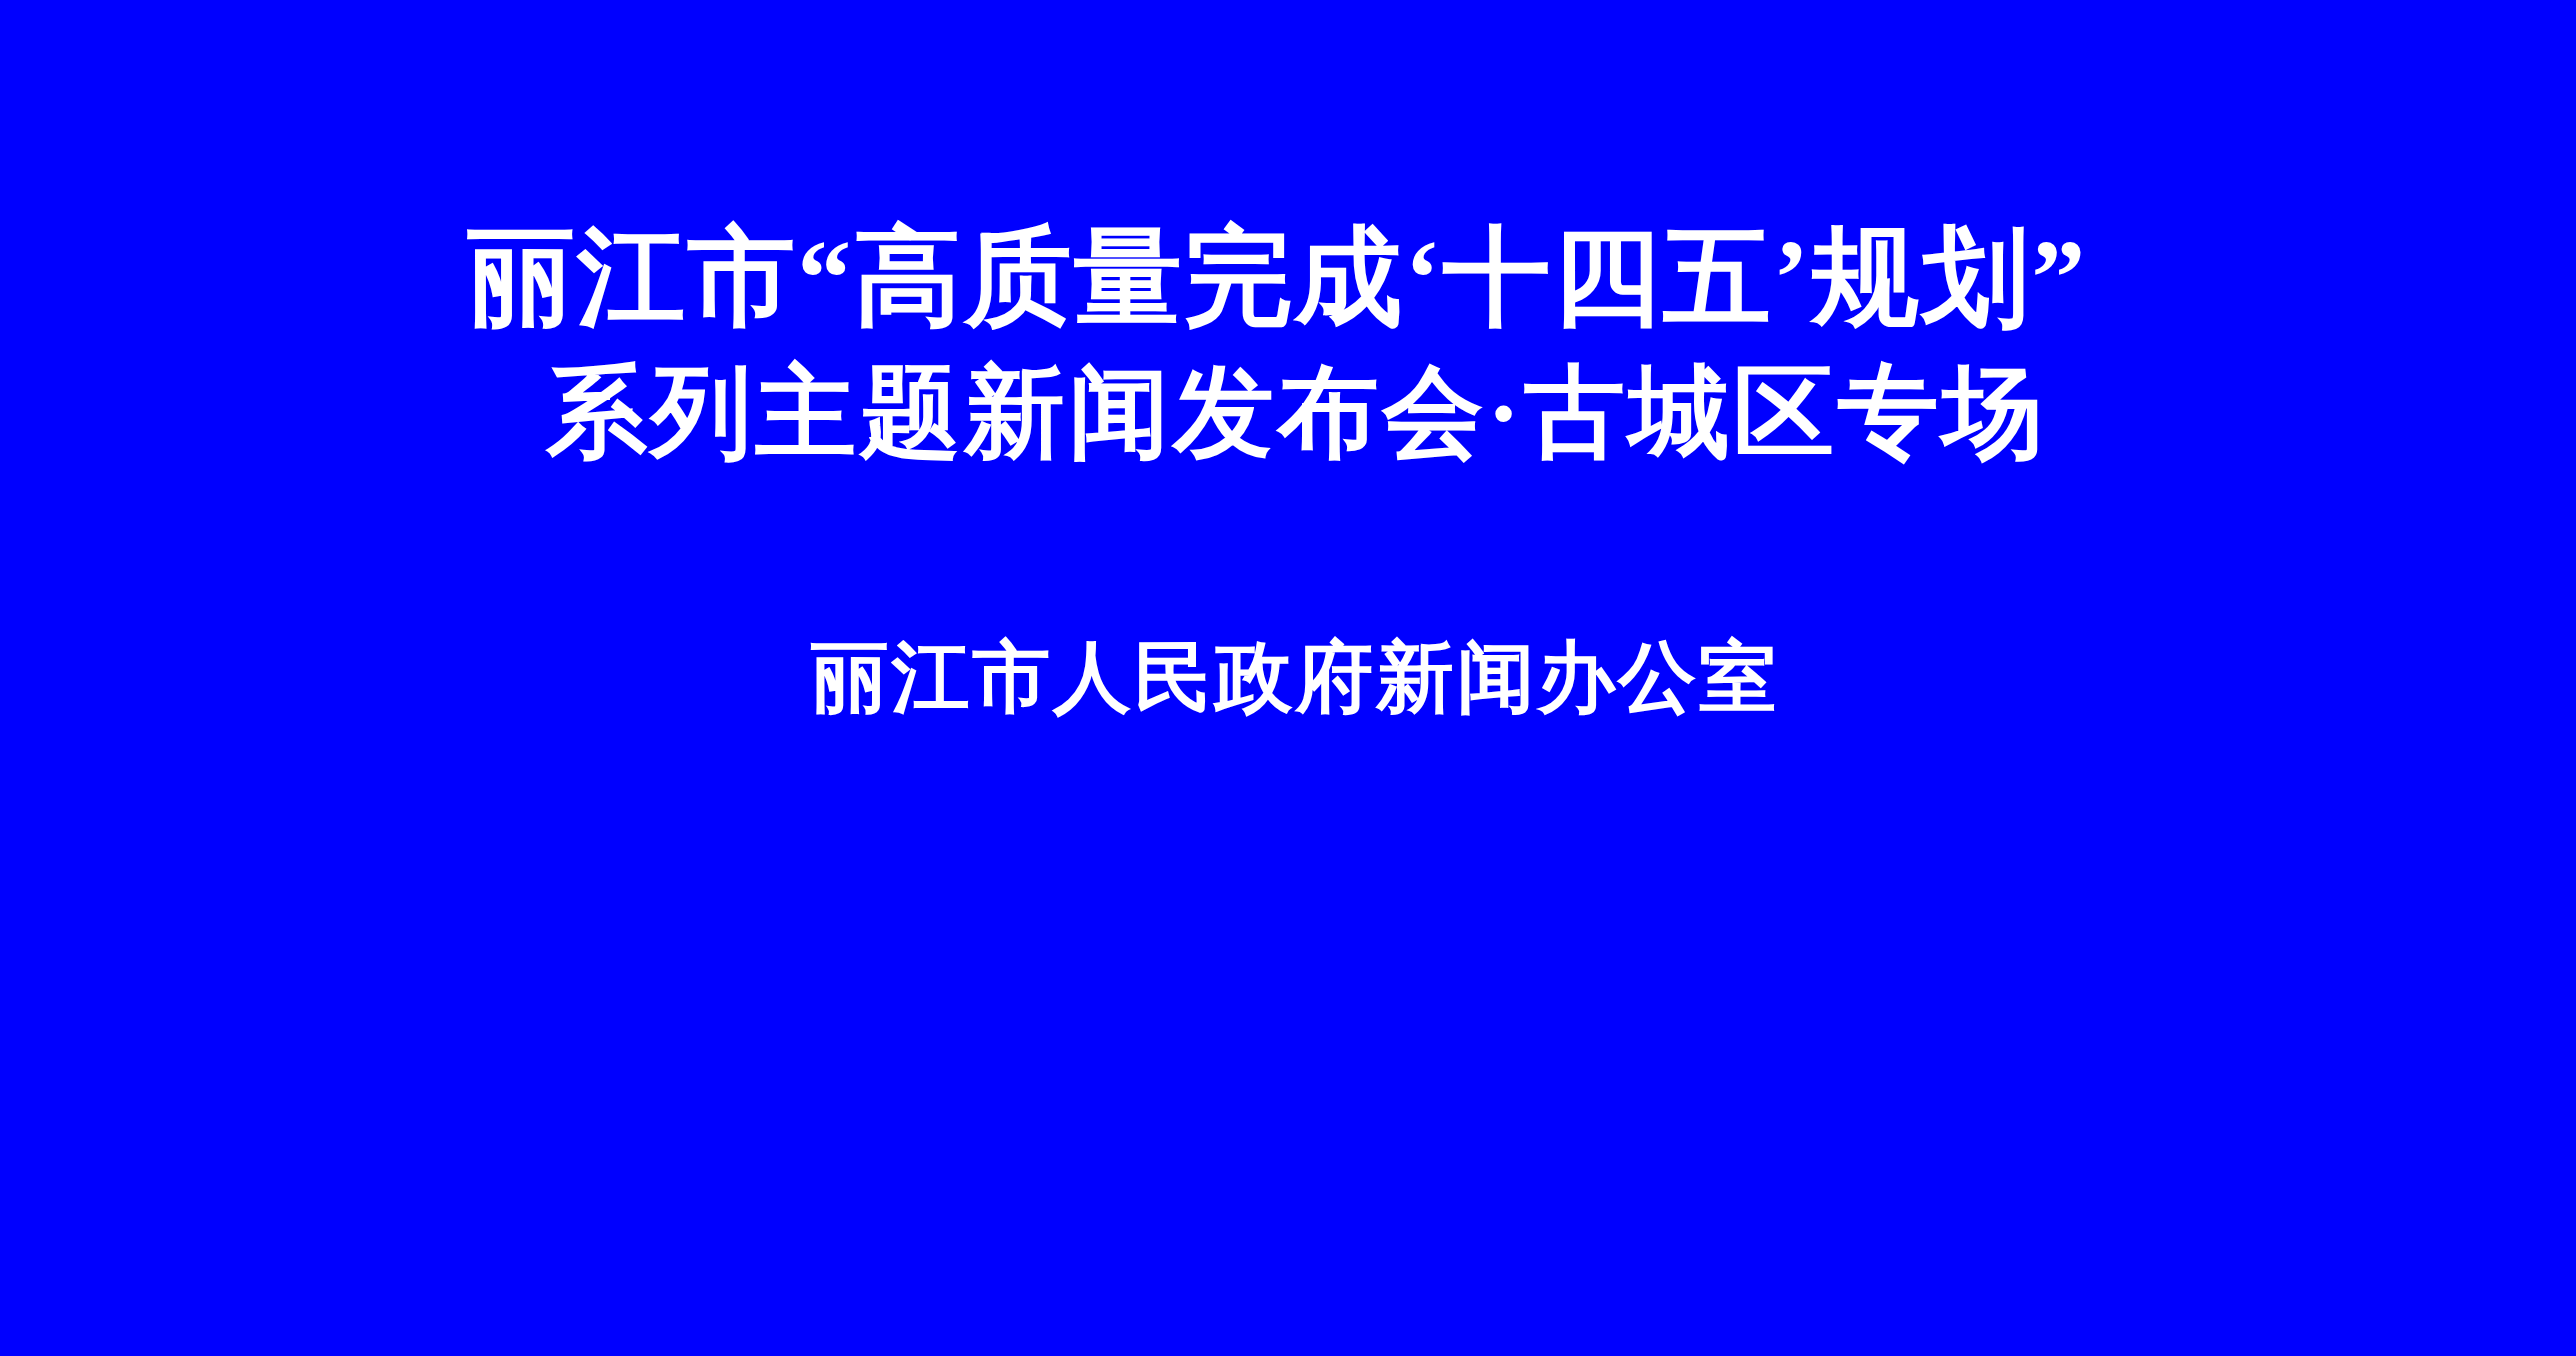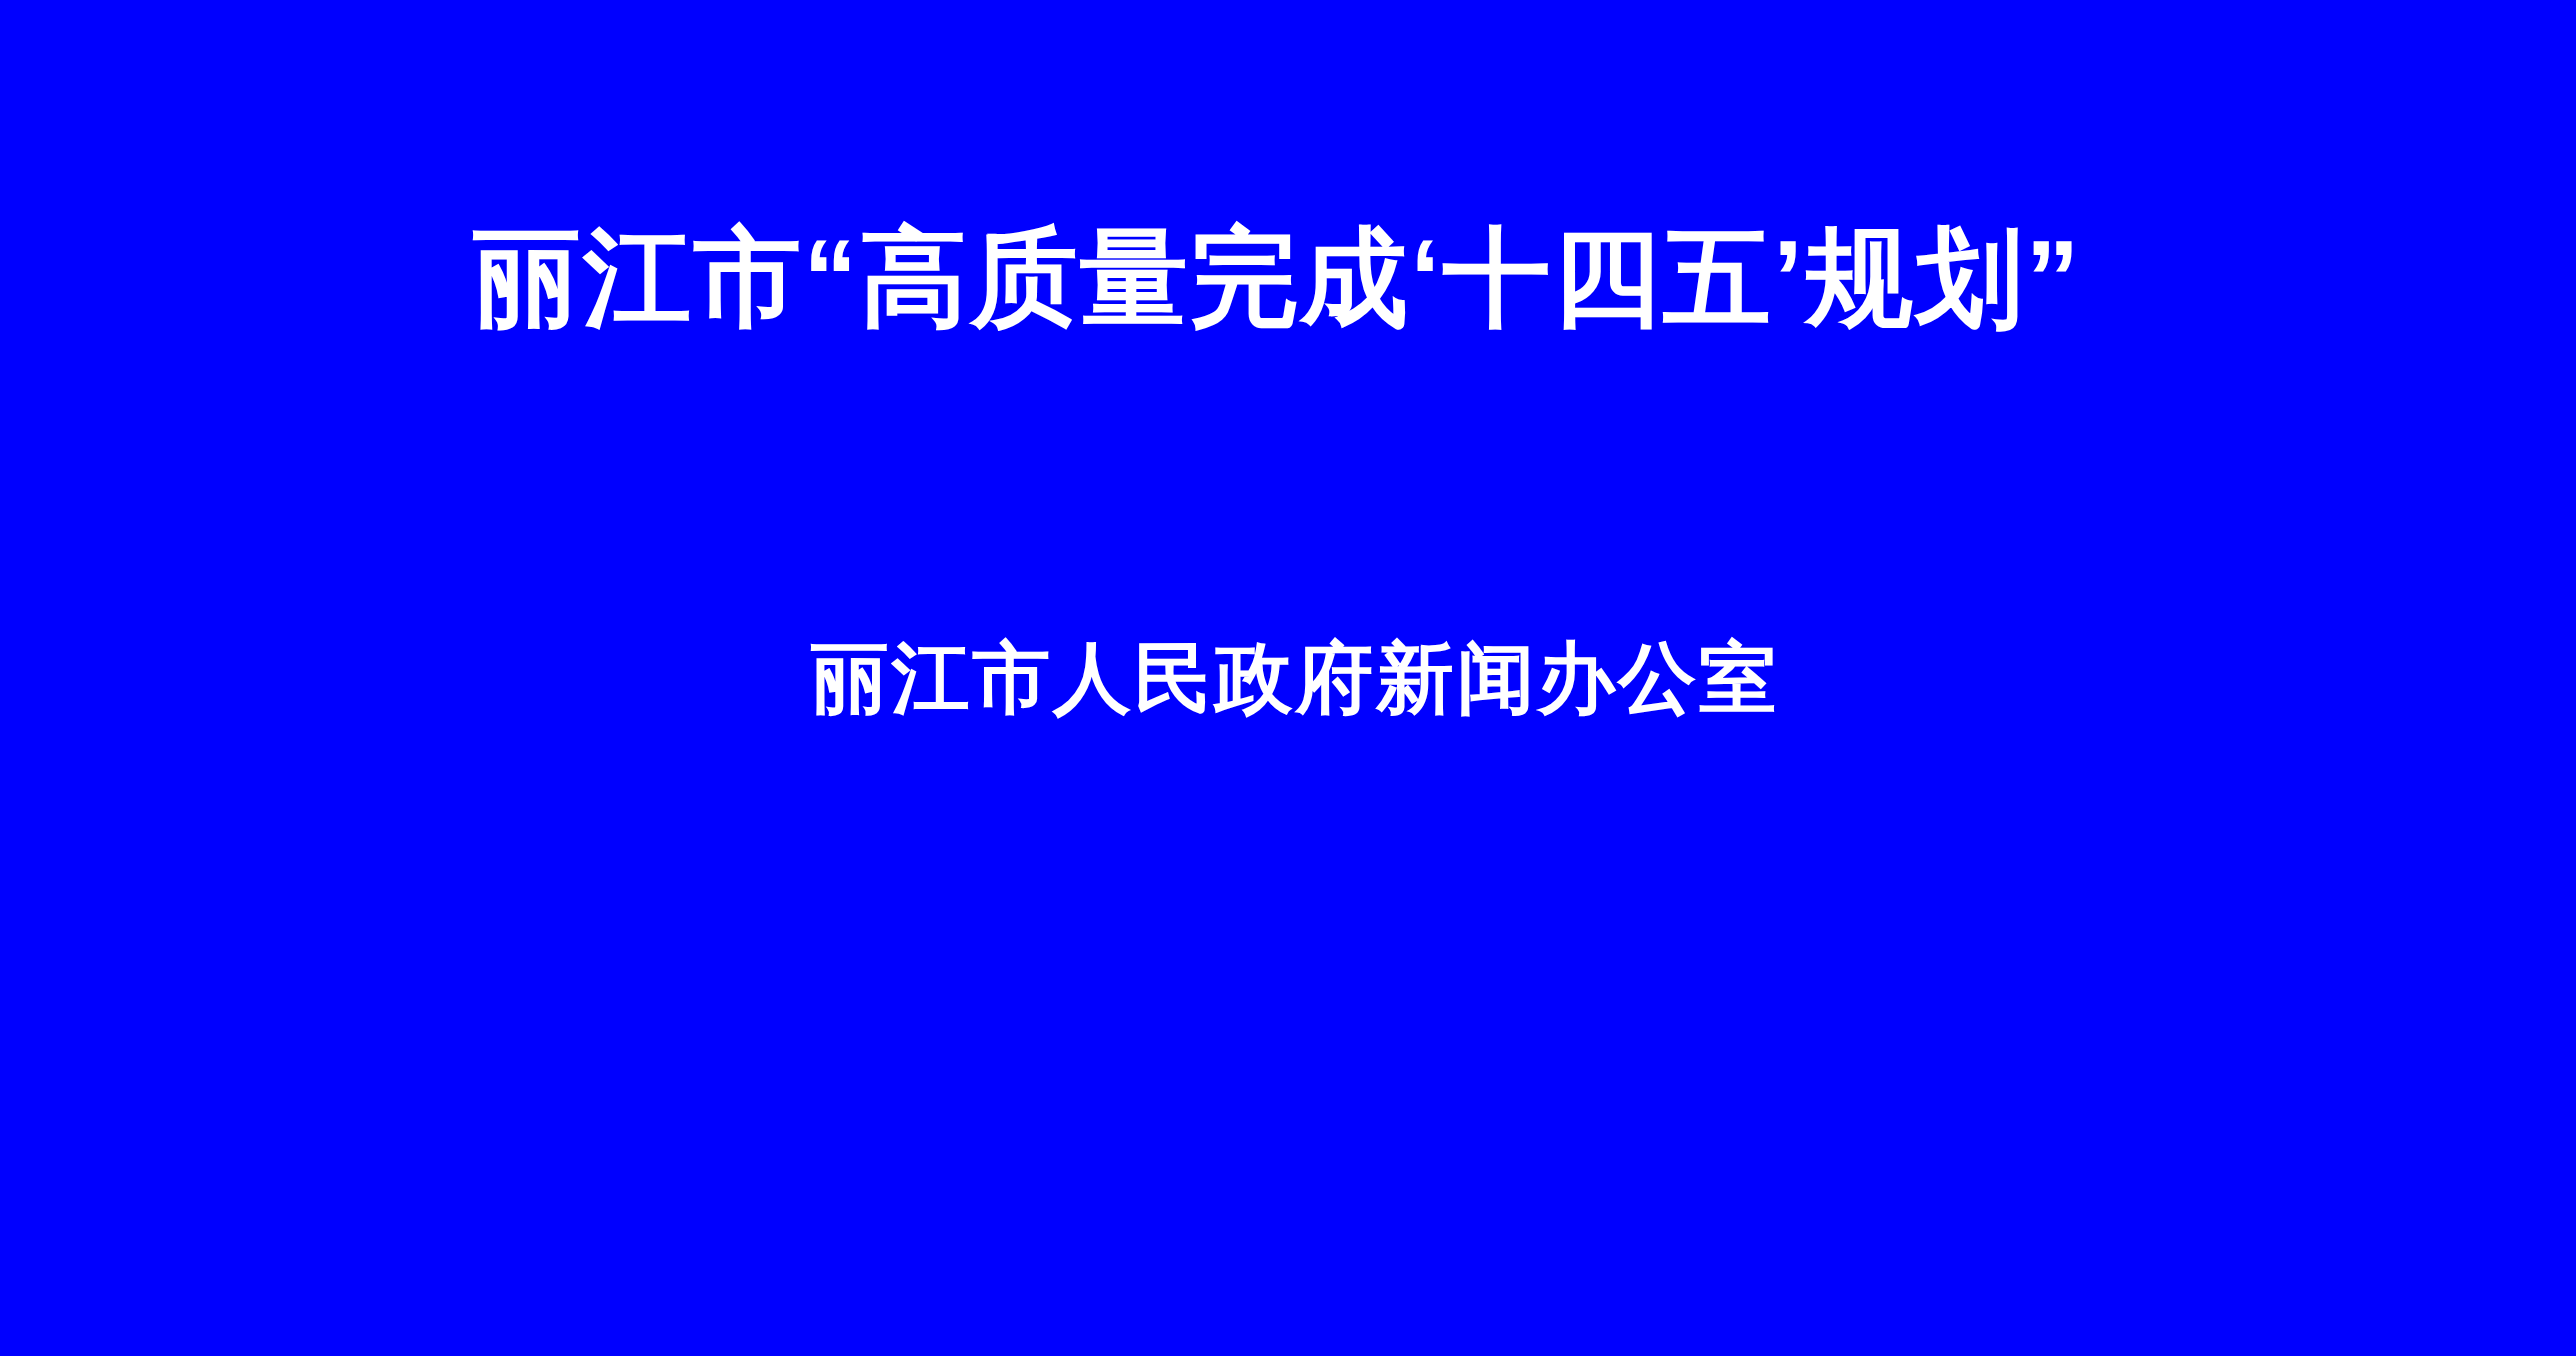--- a/index.html
+++ b/index.html
@@ -7,21 +7,21 @@
     margin: 0;
     padding: 0;
     background: #0000ff;
   }
   #stage {
     position: relative;
     width: 2576px;
     height: 1357px;
     background: #0000ff;
     overflow: hidden;
-    font-family: Liberation Sans, sans-serif;
+    font-family: Liberation Serif, serif;
     -webkit-font-smoothing: antialiased;
   }
 
   
   .title-block {
     position: absolute;
     left: 0;
     top: 209px;
     width: 2576px;
     text-align: center;
@@ -70,20 +70,21 @@
     height: 609px;
   }
 </style>
 </head>
 <body style="background: rgb(0, 0, 255);">
 
 <div id="stage" style="background: rgb(0, 0, 255);">
 
   <div class="title-block">
     <span class="title-line title-line-1">丽江市“高质量完成‘十四五’规划”</span>
+    <span class="title-line title-line-2">系列主题新闻发布会·古城区专场</span>
   </div>
 
   <div class="subtitle">丽江市人民政府新闻办公室</div>
 
   <div class="backdrop-blank"></div>
 
 </div>
 
 
 </body></html>

